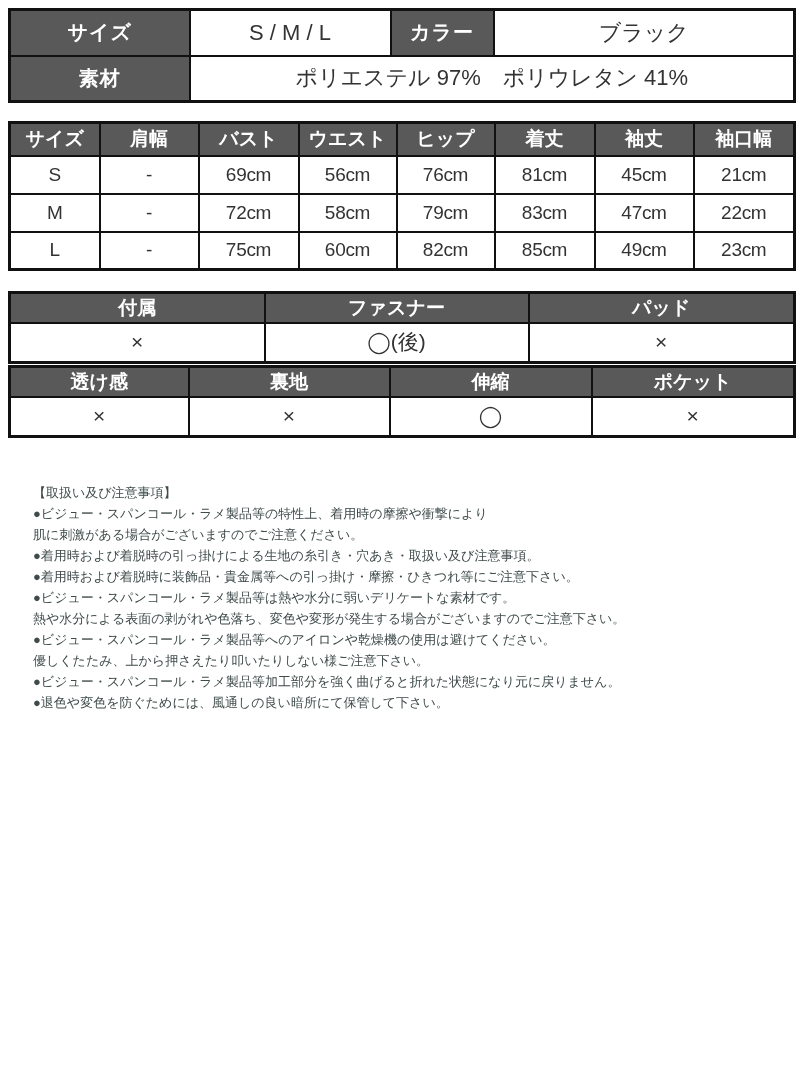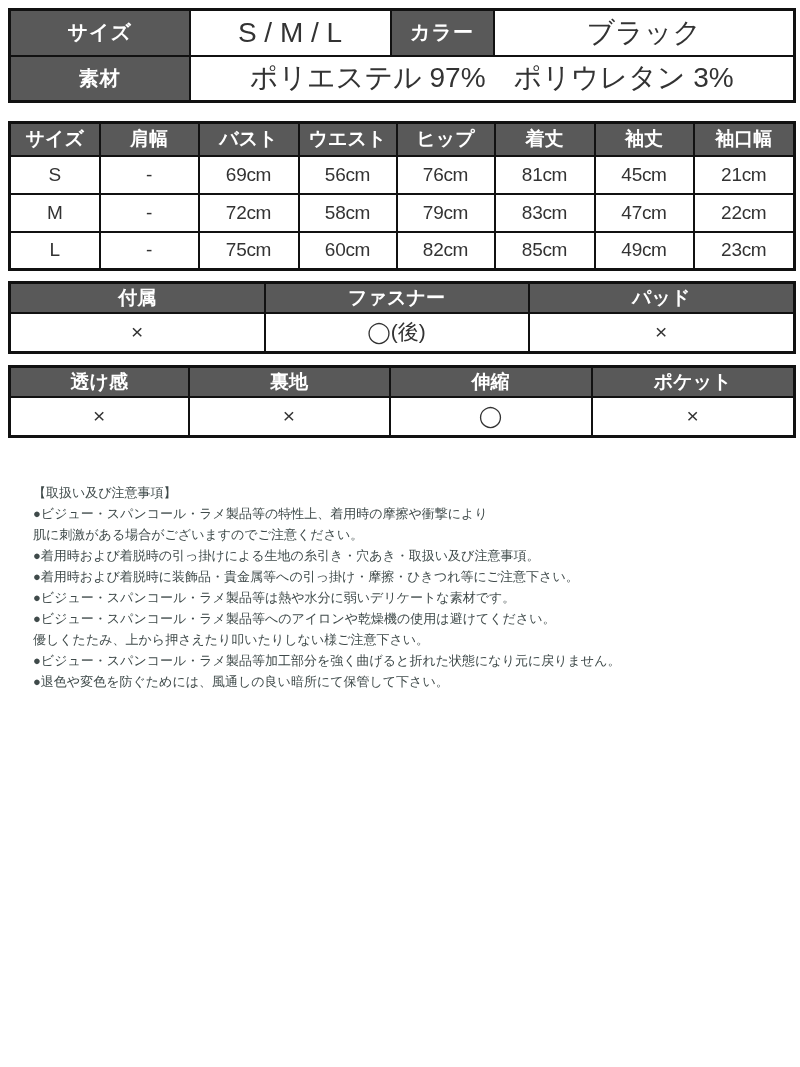--- a/index.html
+++ b/index.html
@@ -31,31 +31,31 @@
     color: #ffffff;
     font-weight: bold;
     font-size: 20px;
     letter-spacing: 1px;
   }
   td.val { color: #333333; font-weight: normal; }
 
   
   #spec-table { left: 8px; top: 8px; width: 785px; }
   #spec-table tr { height: 46px; }
-  #spec-table td.val { font-size: 28px; }
+  #spec-table td.val { font-size: 22px; }
 
   
   #measure-table { left: 8px; top: 121px; width: 785px; }
   #measure-table tr.hdr { height: 33px; }
   #measure-table tr.row { height: 38px; }
   #measure-table th.dark { font-size: 19px; letter-spacing: 0; }
   #measure-table td.val { font-size: 19px; letter-spacing: -0.3px; }
 
   
-  #features-table-1 { left: 8px; top: 281px; width: 785px; }
+  #features-table-1 { left: 8px; top: 291px; width: 785px; }
   #features-table-2 { left: 8px; top: 365px; width: 785px; }
   .feat tr.hdr { height: 30px; }
   .feat tr.row { height: 40px; }
   .feat th.dark { font-size: 19px; letter-spacing: 0; }
   .feat td.val { font-size: 21px; font-weight: normal; }
 
   
   .notes {
     position: absolute;
     left: 33px;
@@ -82,21 +82,21 @@
     </colgroup>
     <tbody>
         <tr>
       <th class="dark">サイズ</th>
       <td class="val">S / M / L</td>
       <th class="dark">カラー</th>
       <td class="val">ブラック</td>
     </tr>
     <tr>
       <th class="dark">素材</th>
-      <td class="val" colspan="3">ポリエステル 97%　ポリウレタン 3%</td>
+      <td class="val" colspan="3">ポリエステル 97%　ポリウレタン 41%</td>
     </tr>
   </tbody>
     </table>
 
   <table id="measure-table">
     <colgroup>
       <col style="width:90px">
         <col style="width:99px">
         <col style="width:100px">
         <col style="width:98px">
@@ -192,19 +192,20 @@
   </tbody>
     </table>
 
   <div class="notes">
     <div class="note-line">【取扱い及び注意事項】</div>
     <div class="note-line">●ビジュー・スパンコール・ラメ製品等の特性上、着用時の摩擦や衝撃により</div>
     <div class="note-line">肌に刺激がある場合がございますのでご注意ください。</div>
     <div class="note-line">●着用時および着脱時の引っ掛けによる生地の糸引き・穴あき・取扱い及び注意事項。</div>
     <div class="note-line">●着用時および着脱時に装飾品・貴金属等への引っ掛け・摩擦・ひきつれ等にご注意下さい。</div>
     <div class="note-line">●ビジュー・スパンコール・ラメ製品等は熱や水分に弱いデリケートな素材です。</div>
+    <div class="note-line">熱や水分による表面の剥がれや色落ち、変色や変形が発生する場合がございますのでご注意下さい。</div>
     <div class="note-line">●ビジュー・スパンコール・ラメ製品等へのアイロンや乾燥機の使用は避けてください。</div>
     <div class="note-line">優しくたたみ、上から押さえたり叩いたりしない様ご注意下さい。</div>
     <div class="note-line">●ビジュー・スパンコール・ラメ製品等加工部分を強く曲げると折れた状態になり元に戻りません。</div>
     <div class="note-line">●退色や変色を防ぐためには、風通しの良い暗所にて保管して下さい。</div>
   </div>
 
 </div>
 
 </body></html>

